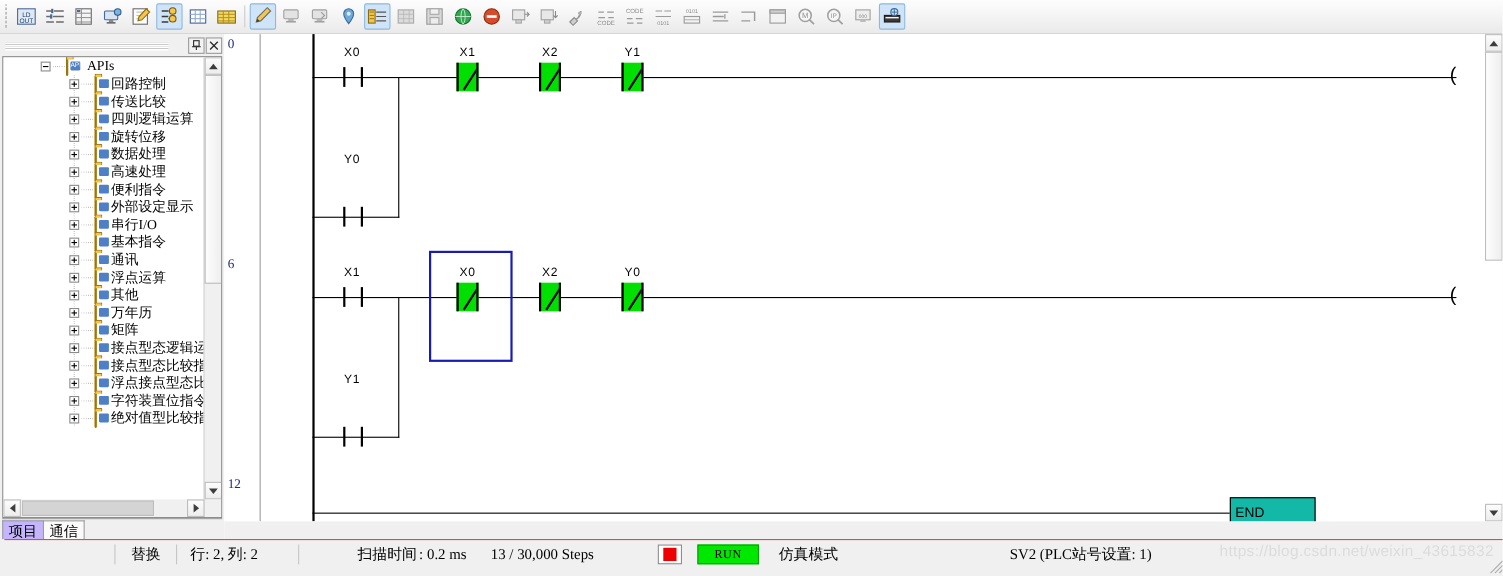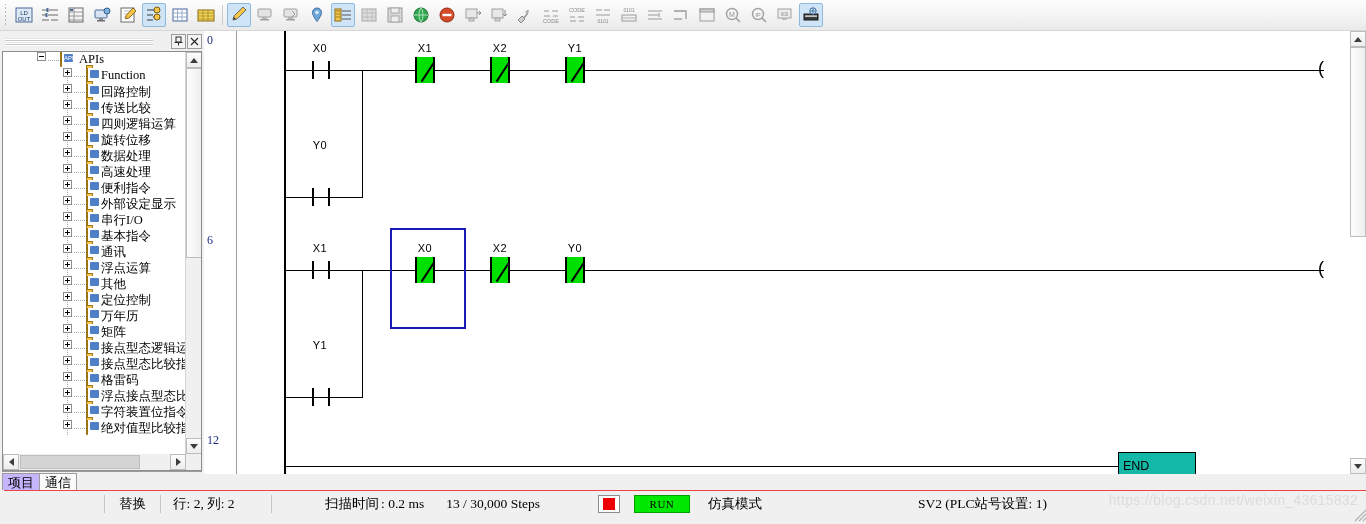--- a/index.html
+++ b/index.html
@@ -93,21 +93,21 @@
     overflow: hidden;
   }
   #tree-scroll {
     position: absolute; left: 0; top: 0;
     width: 183px; height: 418px;
     overflow: hidden;
     box-sizing: border-box;
   }
   .tree-row {
     height: 16px;
-    display: flex; 
+    display: flex; align-items: center;
     white-space: nowrap;
     font-family: "Liberation Serif", serif;
     font-size: 12.5px;
     color: #000;
     padding-left: 30px;
     box-sizing: border-box;
     position: relative;
   }
   .tree-row.root { padding-left: 30px; }
   .tree-row.child { padding-left: 52px; }
@@ -694,27 +694,20 @@
           <span class="tg-dots"></span>
           <span class="tg-icon"><span class="folder"><span class="fdot">API</span></span></span>
           <span class="tg-label">APIs</span>
         </div>
 
         <div class="tree-row child">
           <span class="tg-vline"></span>
           <span class="tg-expander plus"></span>
           <span class="tg-dots"></span>
           <span class="tg-icon"><span class="folder"><span class="fdot"></span></span></span>
-          <span class="tg-label">Function</span>
-        </div>
-        <div class="tree-row child">
-          <span class="tg-vline"></span>
-          <span class="tg-expander plus"></span>
-          <span class="tg-dots"></span>
-          <span class="tg-icon"><span class="folder"><span class="fdot"></span></span></span>
           <span class="tg-label">回路控制</span>
         </div>
         <div class="tree-row child">
           <span class="tg-vline"></span>
           <span class="tg-expander plus"></span>
           <span class="tg-dots"></span>
           <span class="tg-icon"><span class="folder"><span class="fdot"></span></span></span>
           <span class="tg-label">传送比较</span>
         </div>
         <div class="tree-row child">
@@ -792,27 +785,20 @@
           <span class="tg-expander plus"></span>
           <span class="tg-dots"></span>
           <span class="tg-icon"><span class="folder"><span class="fdot"></span></span></span>
           <span class="tg-label">其他</span>
         </div>
         <div class="tree-row child">
           <span class="tg-vline"></span>
           <span class="tg-expander plus"></span>
           <span class="tg-dots"></span>
           <span class="tg-icon"><span class="folder"><span class="fdot"></span></span></span>
-          <span class="tg-label">定位控制</span>
-        </div>
-        <div class="tree-row child">
-          <span class="tg-vline"></span>
-          <span class="tg-expander plus"></span>
-          <span class="tg-dots"></span>
-          <span class="tg-icon"><span class="folder"><span class="fdot"></span></span></span>
           <span class="tg-label">万年历</span>
         </div>
         <div class="tree-row child">
           <span class="tg-vline"></span>
           <span class="tg-expander plus"></span>
           <span class="tg-dots"></span>
           <span class="tg-icon"><span class="folder"><span class="fdot"></span></span></span>
           <span class="tg-label">矩阵</span>
         </div>
         <div class="tree-row child">
@@ -821,27 +807,20 @@
           <span class="tg-dots"></span>
           <span class="tg-icon"><span class="folder"><span class="fdot"></span></span></span>
           <span class="tg-label">接点型态逻辑运算</span>
         </div>
         <div class="tree-row child">
           <span class="tg-vline"></span>
           <span class="tg-expander plus"></span>
           <span class="tg-dots"></span>
           <span class="tg-icon"><span class="folder"><span class="fdot"></span></span></span>
           <span class="tg-label">接点型态比较指令</span>
-        </div>
-        <div class="tree-row child">
-          <span class="tg-vline"></span>
-          <span class="tg-expander plus"></span>
-          <span class="tg-dots"></span>
-          <span class="tg-icon"><span class="folder"><span class="fdot"></span></span></span>
-          <span class="tg-label">格雷码</span>
         </div>
         <div class="tree-row child">
           <span class="tg-vline"></span>
           <span class="tg-expander plus"></span>
           <span class="tg-dots"></span>
           <span class="tg-icon"><span class="folder"><span class="fdot"></span></span></span>
           <span class="tg-label">浮点接点型态比较</span>
         </div>
         <div class="tree-row child">
           <span class="tg-vline"></span>

